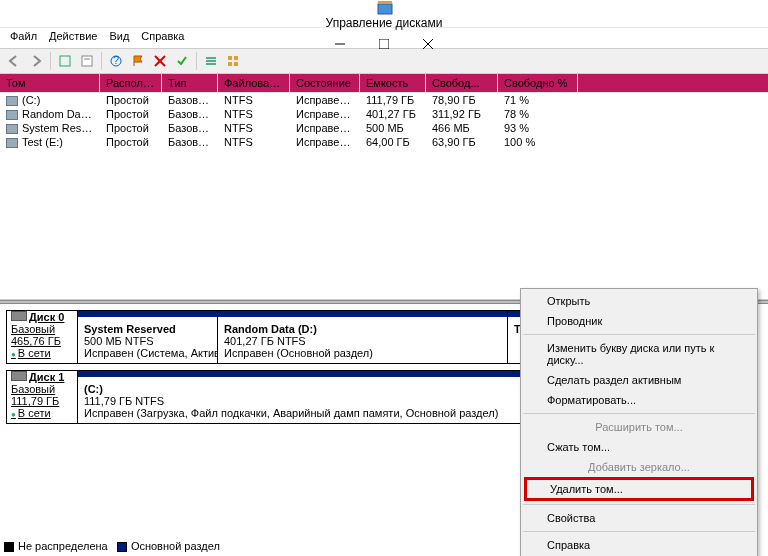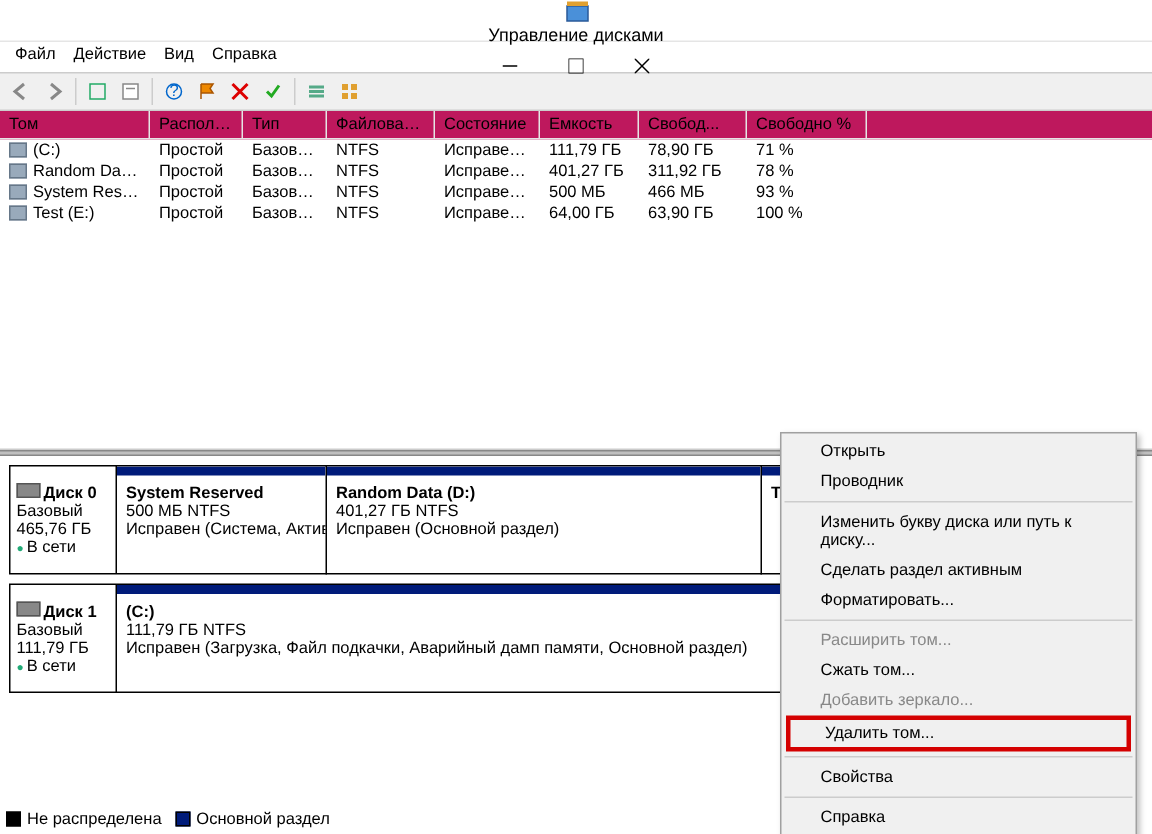--- a/index.html
+++ b/index.html
@@ -18,33 +18,33 @@
 .vhead { display:flex; background:#be185d; border-bottom:1px solid #e5e5e5; }
 .vhead > div { padding:3px 6px; border-right:1px solid #e5e5e5; white-space:nowrap; overflow:hidden; text-overflow:ellipsis; }
 .vrow { display:flex; }
 .vrow > div { padding:1px 6px; white-space:nowrap; overflow:hidden; text-overflow:ellipsis; }
 .c0{width:100px}.c1{width:62px}.c2{width:56px}.c3{width:72px}.c4{width:70px}.c5{width:66px}.c6{width:72px}.c7{width:80px}
 .volicon { display:inline-block; width:12px; height:10px; background:#9ab; border:1px solid #678; margin-right:4px; vertical-align:middle; }
 .vspace { height:150px; }
 .divider { height:4px; background:#c0c0c0; border-top:1px solid #888; border-bottom:1px solid #888; cursor:ns-resize; }
 .diskpanel { padding:0; }
 .diskrow { display:flex; margin:6px; }
-.diskhead { width:72px; border:1px solid #000; background:#fff; padding:11px 4px; font-size:11px; }
+.diskhead { width:72px; border:1px solid #000; background:#fff; padding:0 4px; font-size:11px;text-decoration:underline; }
 .diskhead .dicon { width:16px; height:10px; background:#888; border:1px solid #555; display:inline-block; margin-right:2px; }
 .diskhead .online::before { content:"●"; color:#2a7; margin-right:2px; font-size:8px; }
 .diskbar { flex:1; display:flex; }
 .part { border:1px solid #000; border-left:none; background:#fff; position:relative; padding:4px 6px; overflow:hidden; }
 .part .ptop { height:6px; background:#001b7a; position:absolute; top:0; left:0; right:0; }
 .part .pbody { margin-top:8px; font-size:11px; white-space:nowrap; }
 .legend { position:absolute; bottom:4px; left:4px; font-size:11px; }
 .legend .sw { display:inline-block; width:10px; height:10px; margin-right:4px; vertical-align:middle; border:1px solid #000; }
 .sw.black{background:#000}.sw.blue{background:#001b7a}
 .context { position:absolute; top:288px; left:520px; width:238px; background:#f0f0f0; border:1px solid #a0a0a0; box-shadow:2px 2px 4px rgba(0,0,0,.25); padding:2px 0; z-index:10; }
 .context .citem { padding:4px 26px; }
-.context .citem.disabled { color:#888; }
+.context .citem.disabled { color:#888;text-align:center; }
 .context .csep { height:1px; background:#ccc; margin:3px 2px; }
 .context .highlight { border:3px solid #d40000; margin:0 3px; padding:3px 23px; }
 </style>
 </head>
 <body>
 
 <div class="titlebar">
   <span class="icon">
       <svg width="16" height="16">
         <rect x="1" y="4" width="14" height="10" fill="#4a90d9" stroke="#2a5a99"></rect>

